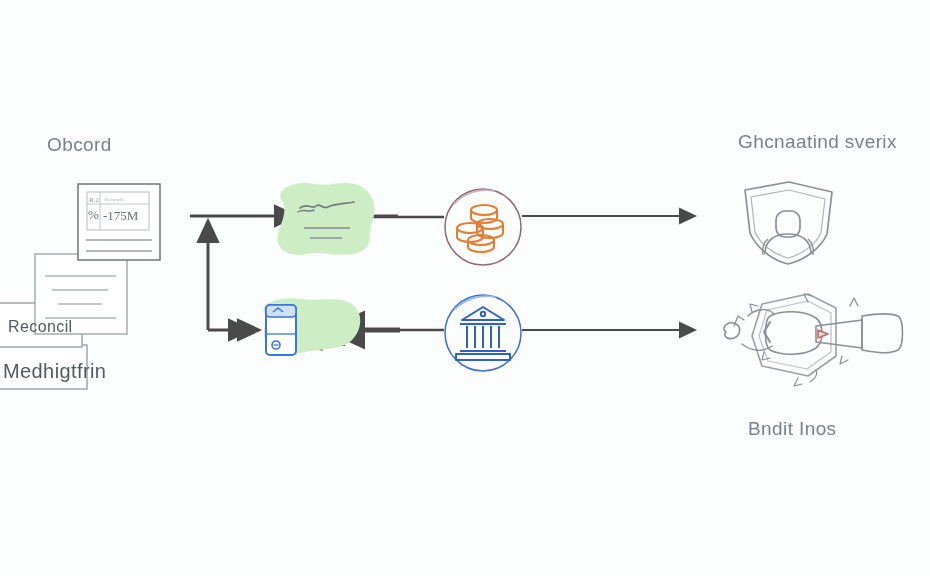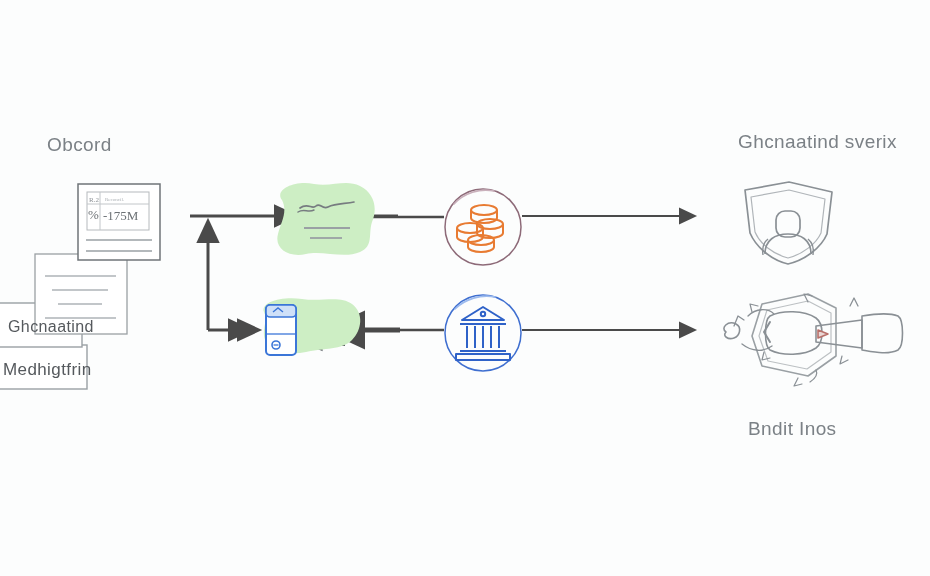--- a/index.html
+++ b/index.html
@@ -58,22 +58,22 @@
         <line x1="110" y1="22" x2="110" y2="60" stroke="#c2c6c9" stroke-width="1"></line>
         <text x="99" y="32" font-family="Liberation Serif, serif" font-size="7" fill="#8c9196">R.2</text>
         <text x="115" y="31" font-family="Liberation Serif, serif" font-size="5" fill="#a8adb1">Reconcil.</text>
         <text x="98" y="49" font-family="Liberation Serif, serif" font-size="13" fill="#6c7175">%</text>
         <text x="113" y="50" font-family="Liberation Serif, serif" font-size="13" fill="#6c7175">-175M</text>
         <line x1="96" y1="70" x2="162" y2="70" stroke="#9aa0a4" stroke-width="1.6"></line>
         <line x1="96" y1="81" x2="162" y2="81" stroke="#9aa0a4" stroke-width="1.6"></line>
       </g>
     </svg>
   </div>
-  <div class="lbl" style="left:8px;top:318px;font-size:16px;color:#55595d;">Ghcnaatind</div>
-  <div class="lbl" style="left:3px;top:360px;font-size:17px;color:#55595d;">Medhigtfrin</div>
+  <div class="lbl" style="left:8px;top:318px;font-size:16px;color:#55595d;">Reconcil</div>
+  <div class="lbl" style="left:3px;top:360px;font-size:20px;color:#55595d;">Medhigtfrin</div>
 
   <div class="node" style="left:0;top:0;">
     <svg width="930" height="576" viewBox="0 0 930 576">
       <defs>
         <marker id="ahDark" markerWidth="9" markerHeight="9" refX="7" refY="4.5" orient="auto">
           <path d="M0,0.6 L8.4,4.5 L0,8.4 z" fill="#4a4a4a"></path>
         </marker>
         <marker id="ahThin" markerWidth="9" markerHeight="9" refX="7" refY="4.5" orient="auto">
           <path d="M0,1 L8,4.5 L0,8 z" fill="#6d7276"></path>
         </marker>

